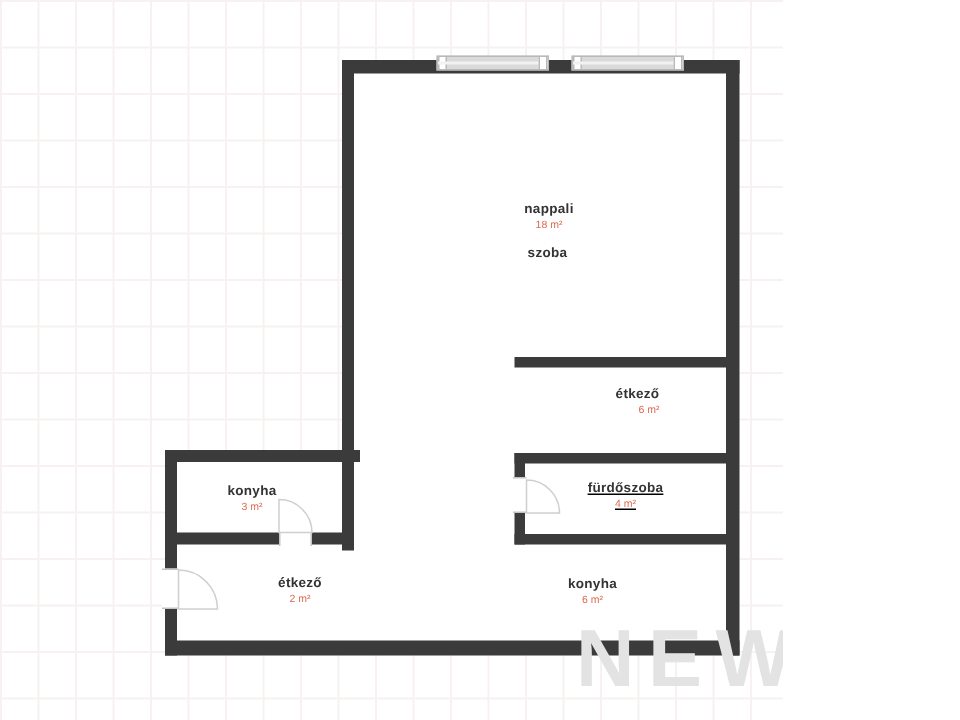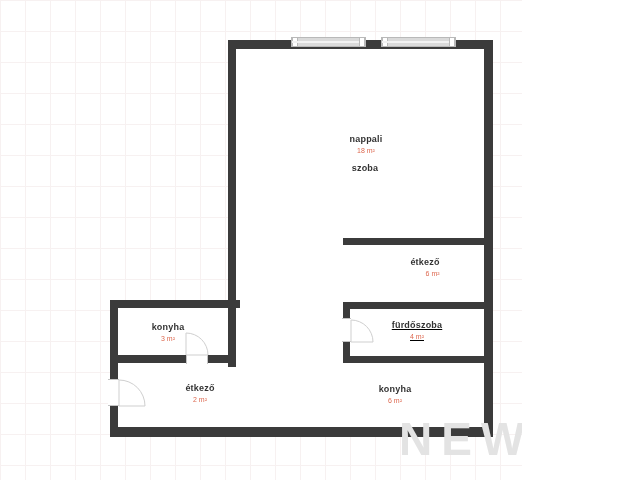--- a/index.html
+++ b/index.html
@@ -20,23 +20,23 @@
   .window .cap.left{left:0;}
   .window .cap.right{right:0;}
   .threshold{position:absolute; background:#ffffff; z-index:3; box-sizing:border-box;}
   .threshold.horiz{border-left:1px solid #c4c4c4; border-right:1px solid #c4c4c4;}
   .threshold.vert{border-top:1px solid #c4c4c4; border-bottom:1px solid #c4c4c4;}
   .arc-layer{position:absolute; left:0; top:0; z-index:3; pointer-events:none;}
   .room-label{position:absolute; transform:translateX(-50%); text-align:center; z-index:4; white-space:nowrap;}
   .room-name{font-size:9px; font-weight:700; color:#333333; letter-spacing:0.2px;}
   .room-area{font-size:7px; font-weight:400; color:#dd6950; margin-top:3px;}
   .watermark{
-    position:absolute; left:399px; top:410px; width:242px; height:70px;
+    position:absolute; left:384px; top:410px; width:242px; height:70px;
     overflow:hidden; z-index:5;
-    font-size:46px; font-weight:700; letter-spacing:9px; color:#e3e3e3;
+    font-size:54px; font-weight:700; letter-spacing:9px; color:#e3e3e3;
     line-height:58px;
   }
 </style>
 </head>
 <body>
 
 <div class="canvas">
 
   <div class="floor" style="left:228px; top:40px; width:265px; height:397px;"></div>
   <div class="floor" style="left:110px; top:300px; width:130px; height:137px;"></div>

